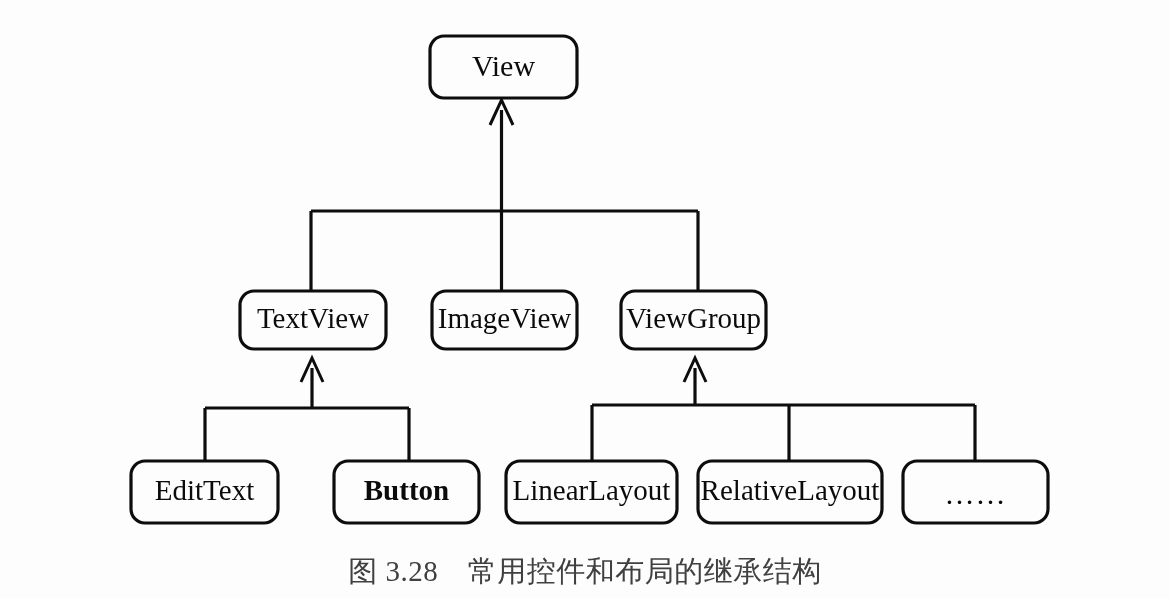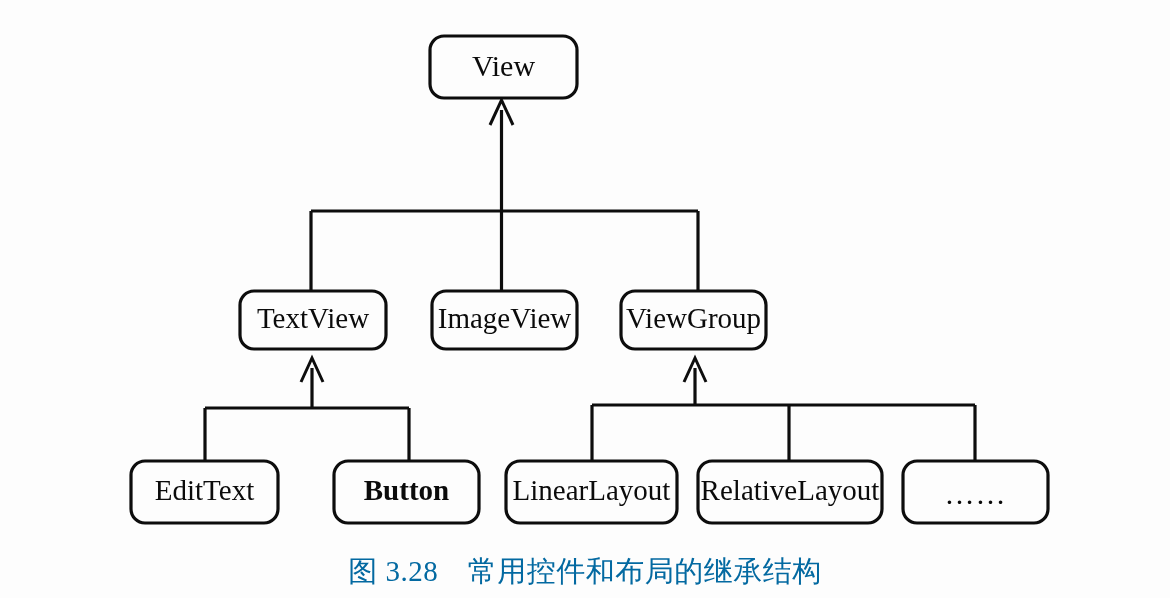--- a/index.html
+++ b/index.html
@@ -58,21 +58,21 @@
     stroke-linejoin: miter;
   }
   .caption {
     position: absolute;
     left: 0;
     top: 552px;
     width: 1170px;
     text-align: center;
     font-family: "Liberation Serif", "DejaVu Serif", serif;
     font-size: 29px;
-    color: #0369a1;
+    color: #404040;
     letter-spacing: 0.5px;
     white-space: pre;
   }
 </style>
 </head>
 <body>
 
 <div id="page">
 
   <svg id="diagram-svg" viewBox="0 0 1170 598">

